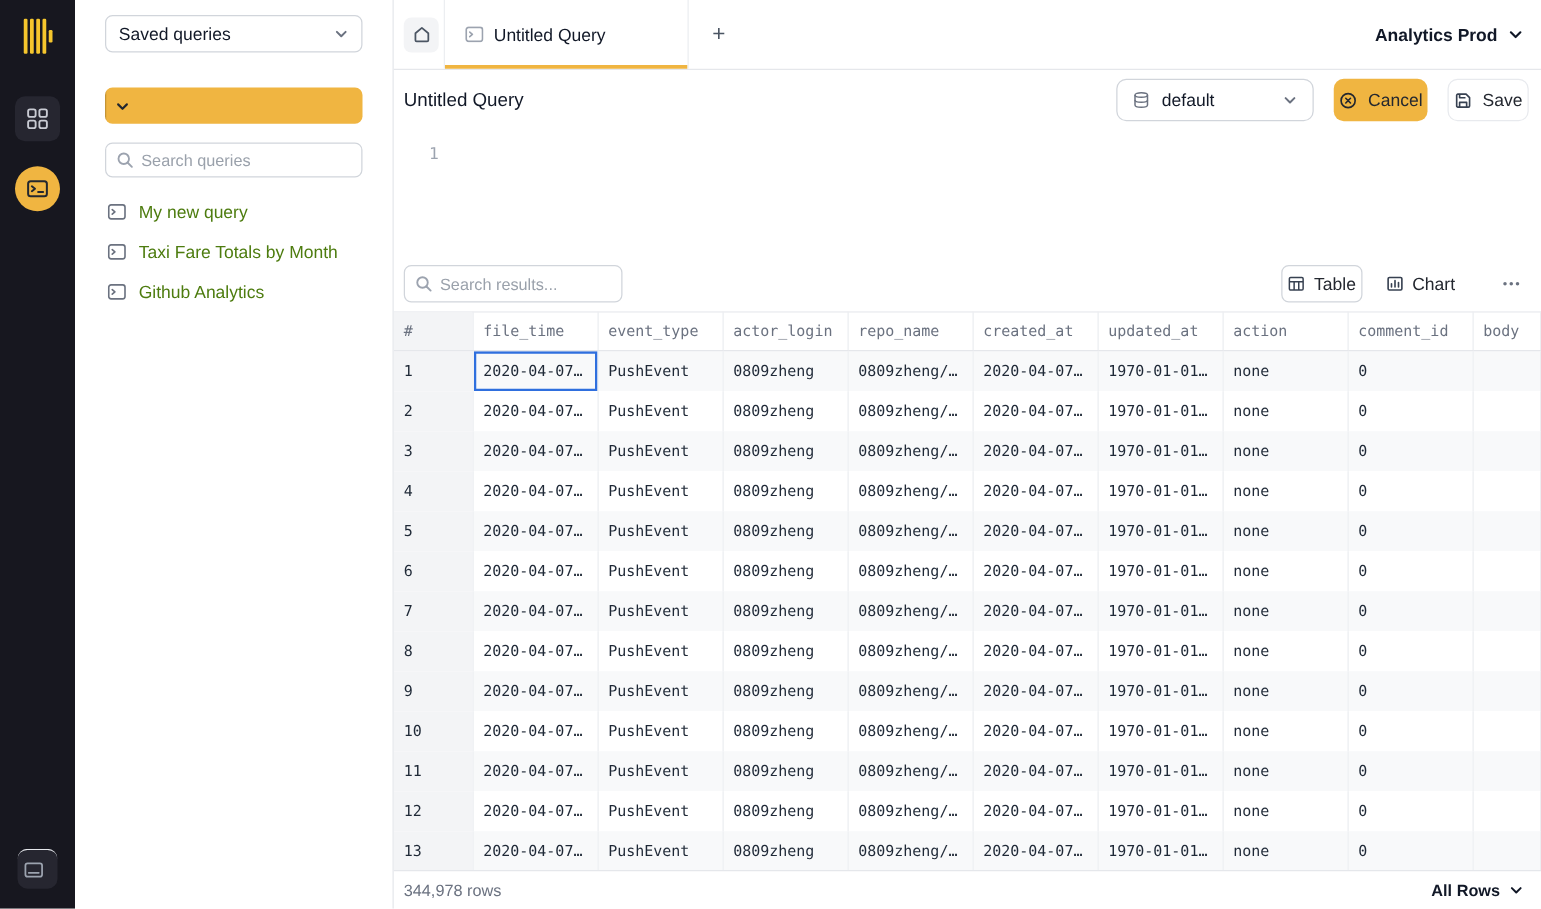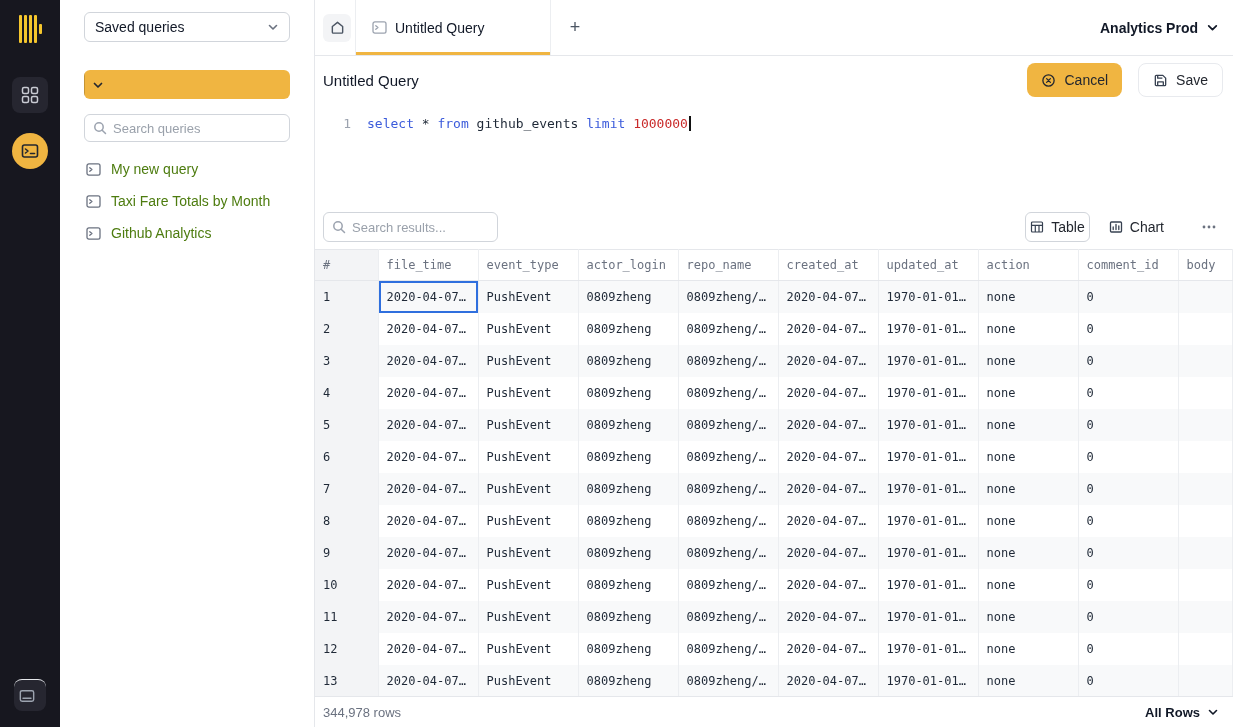--- a/index.html
+++ b/index.html
@@ -109,21 +109,21 @@
   .query-title { font-size: 15px; color: #111827; }
   .toolbar-right { margin-left: auto; display: flex; align-items: center; gap: 16px; }
   .db-select {
     width: 158px; height: 34px; border: 1px solid #d1d5db; border-radius: 8px;
     display: flex; align-items: center; gap: 9px; padding: 0 12px;
     font-size: 14px; color: #111827; cursor: pointer;
   }
   .db-select .spacer { flex: 1; }
   .btn {
     height: 34px; border-radius: 8px; display: flex; align-items: center; gap: 8px;
-    padding: 0 14px; font-size: 14px; font-weight: 500; cursor: pointer; border: none;
+    padding: 0 4px; font-size: 14px; font-weight: 500; cursor: pointer; border: none;
     font-family: "Liberation Sans", sans-serif;
   }
   .btn-cancel { background: #f0b541; color: #23272f; }
   .btn-save { background: #fff; color: #23272f; border: 1px solid #e8eaee; }
 
   .editor { height: 101px; flex-shrink: 0; padding-top: 12px; cursor: text; }
   .code-line { display: flex; align-items: flex-start; font-size: 13px; }
   .gutter { width: 36px; text-align: right; color: #9ca3af; flex-shrink: 0; }
   .code { margin-left: 16px; white-space: pre; color: #1f2937; }
   .tok-keyword { color: #3b5bdb; }
@@ -309,20 +309,36 @@
         <svg width="13" height="13" viewBox="0 0 12 12" fill="none" stroke="#111827" stroke-width="1.6" stroke-linecap="round" stroke-linejoin="round">
             <path d="M2.5 4.5L6 8l3.5-3.5"></path>
           </svg>
       </span>
     </div>
   </div>
 
   <div class="toolbar">
     <span class="query-title">Untitled Query</span>
     <div class="toolbar-right">
+      <div class="db-select">
+        <span style="display:inline-flex">
+          <svg width="14" height="14" viewBox="0 0 14 14" fill="none" stroke="#6b7280" stroke-width="1.2">
+              <ellipse cx="7" cy="3" rx="5" ry="1.8"></ellipse>
+              <path d="M2 3v8c0 1 2.2 1.8 5 1.8s5-.8 5-1.8V3"></path>
+              <path d="M2 7c0 1 2.2 1.8 5 1.8S12 8 12 7"></path>
+            </svg>
+        </span>
+        <span>default</span>
+        <span class="spacer"></span>
+        <span class="chev">
+          <svg width="12" height="12" viewBox="0 0 12 12" fill="none" stroke="currentColor" stroke-width="1.6" stroke-linecap="round" stroke-linejoin="round">
+              <path d="M2.5 4.5L6 8l3.5-3.5"></path>
+            </svg>
+        </span>
+      </div>
       <button class="btn btn-cancel">
         <span style="display:inline-flex">
           <svg width="15" height="15" viewBox="0 0 16 16" fill="none" stroke="#23272f" stroke-width="1.4" stroke-linecap="round">
               <circle cx="8" cy="8" r="6"></circle>
               <path d="M6 6l4 4M10 6l-4 4"></path>
             </svg>
         </span>
         <span>Cancel</span>
       </button>
       <button class="btn btn-save">
@@ -334,21 +350,20 @@
             </svg>
         </span>
         <span>Save</span>
       </button>
     </div>
   </div>
 
   <div class="editor mono">
     <div class="code-line">
       <span class="gutter">1</span>
-      <span class="code"><span class="tok-keyword">select</span><span class="tok-plain"> * </span><span class="tok-keyword">from</span><span class="tok-plain"> github_events </span><span class="tok-keyword">limit</span><span class="tok-number"> 1000000</span><span class="cursor"></span></span>
     </div>
   </div>
 
   <div class="results-toolbar">
     <div class="results-search">
       <span class="sicon">
         <svg width="14" height="14" viewBox="0 0 14 14" fill="none" stroke="#9ca3af" stroke-width="1.5" stroke-linecap="round">
             <circle cx="6" cy="6" r="4.2"></circle>
             <path d="M9.2 9.2l3.3 3.3"></path>
           </svg>

